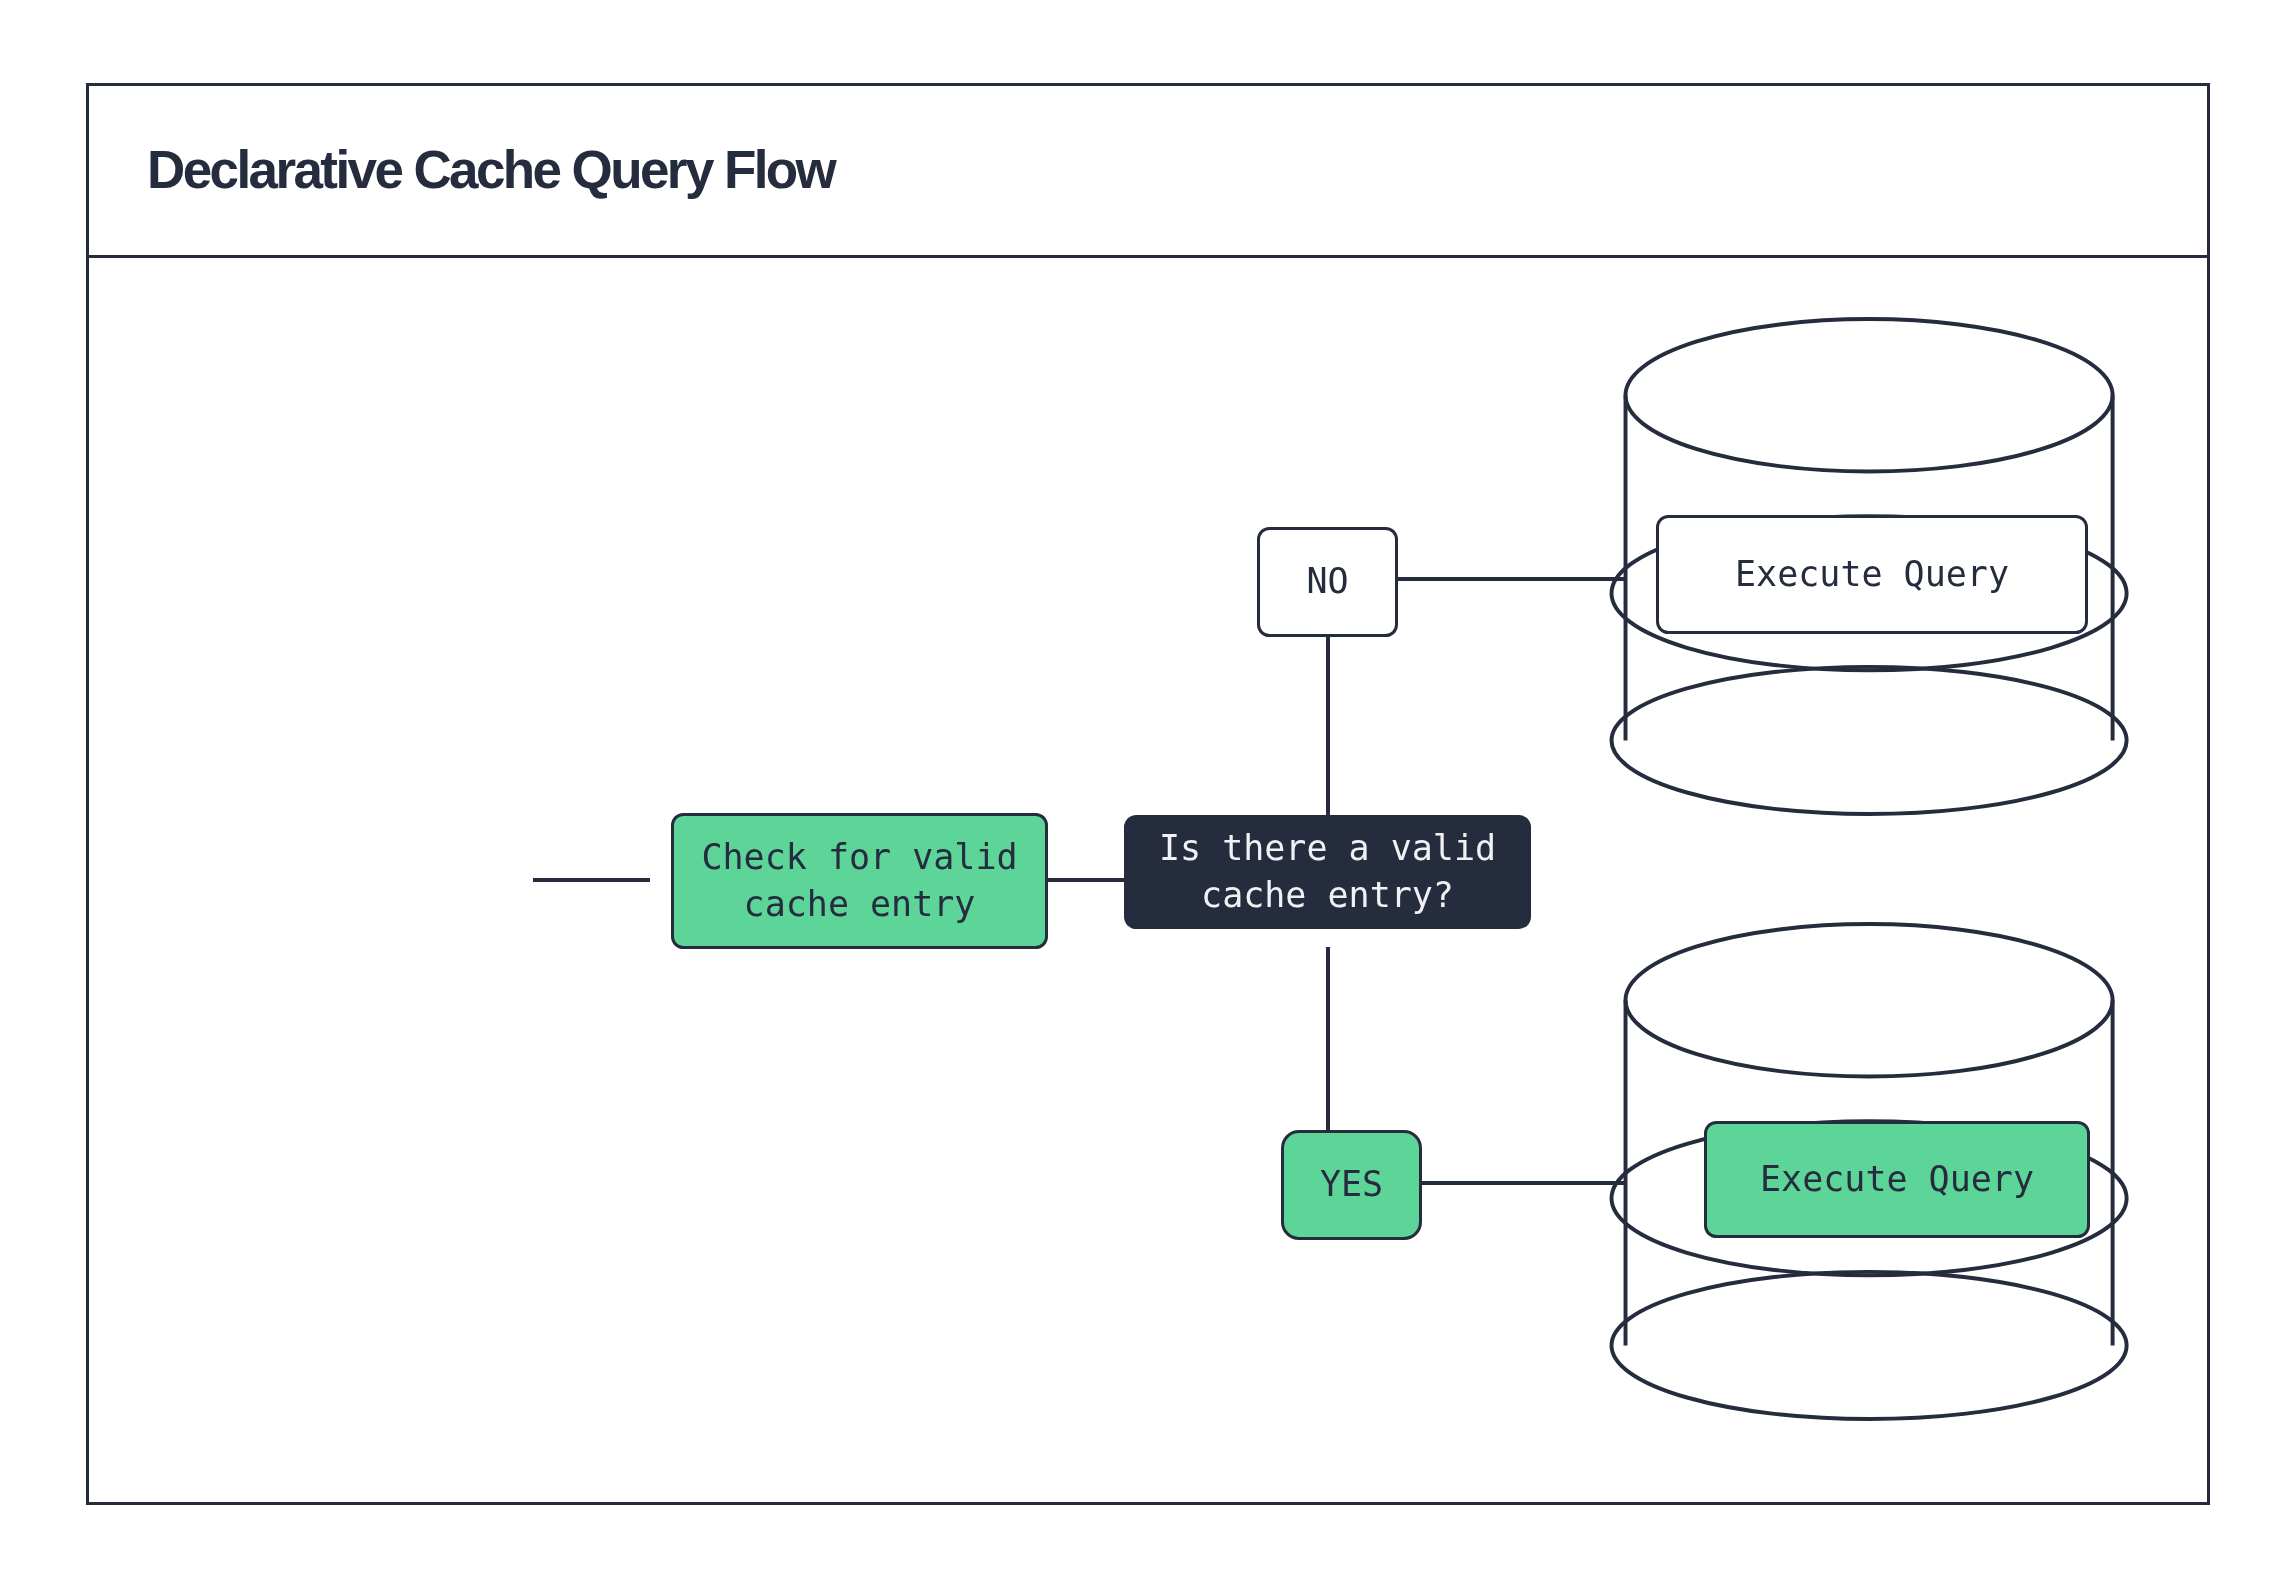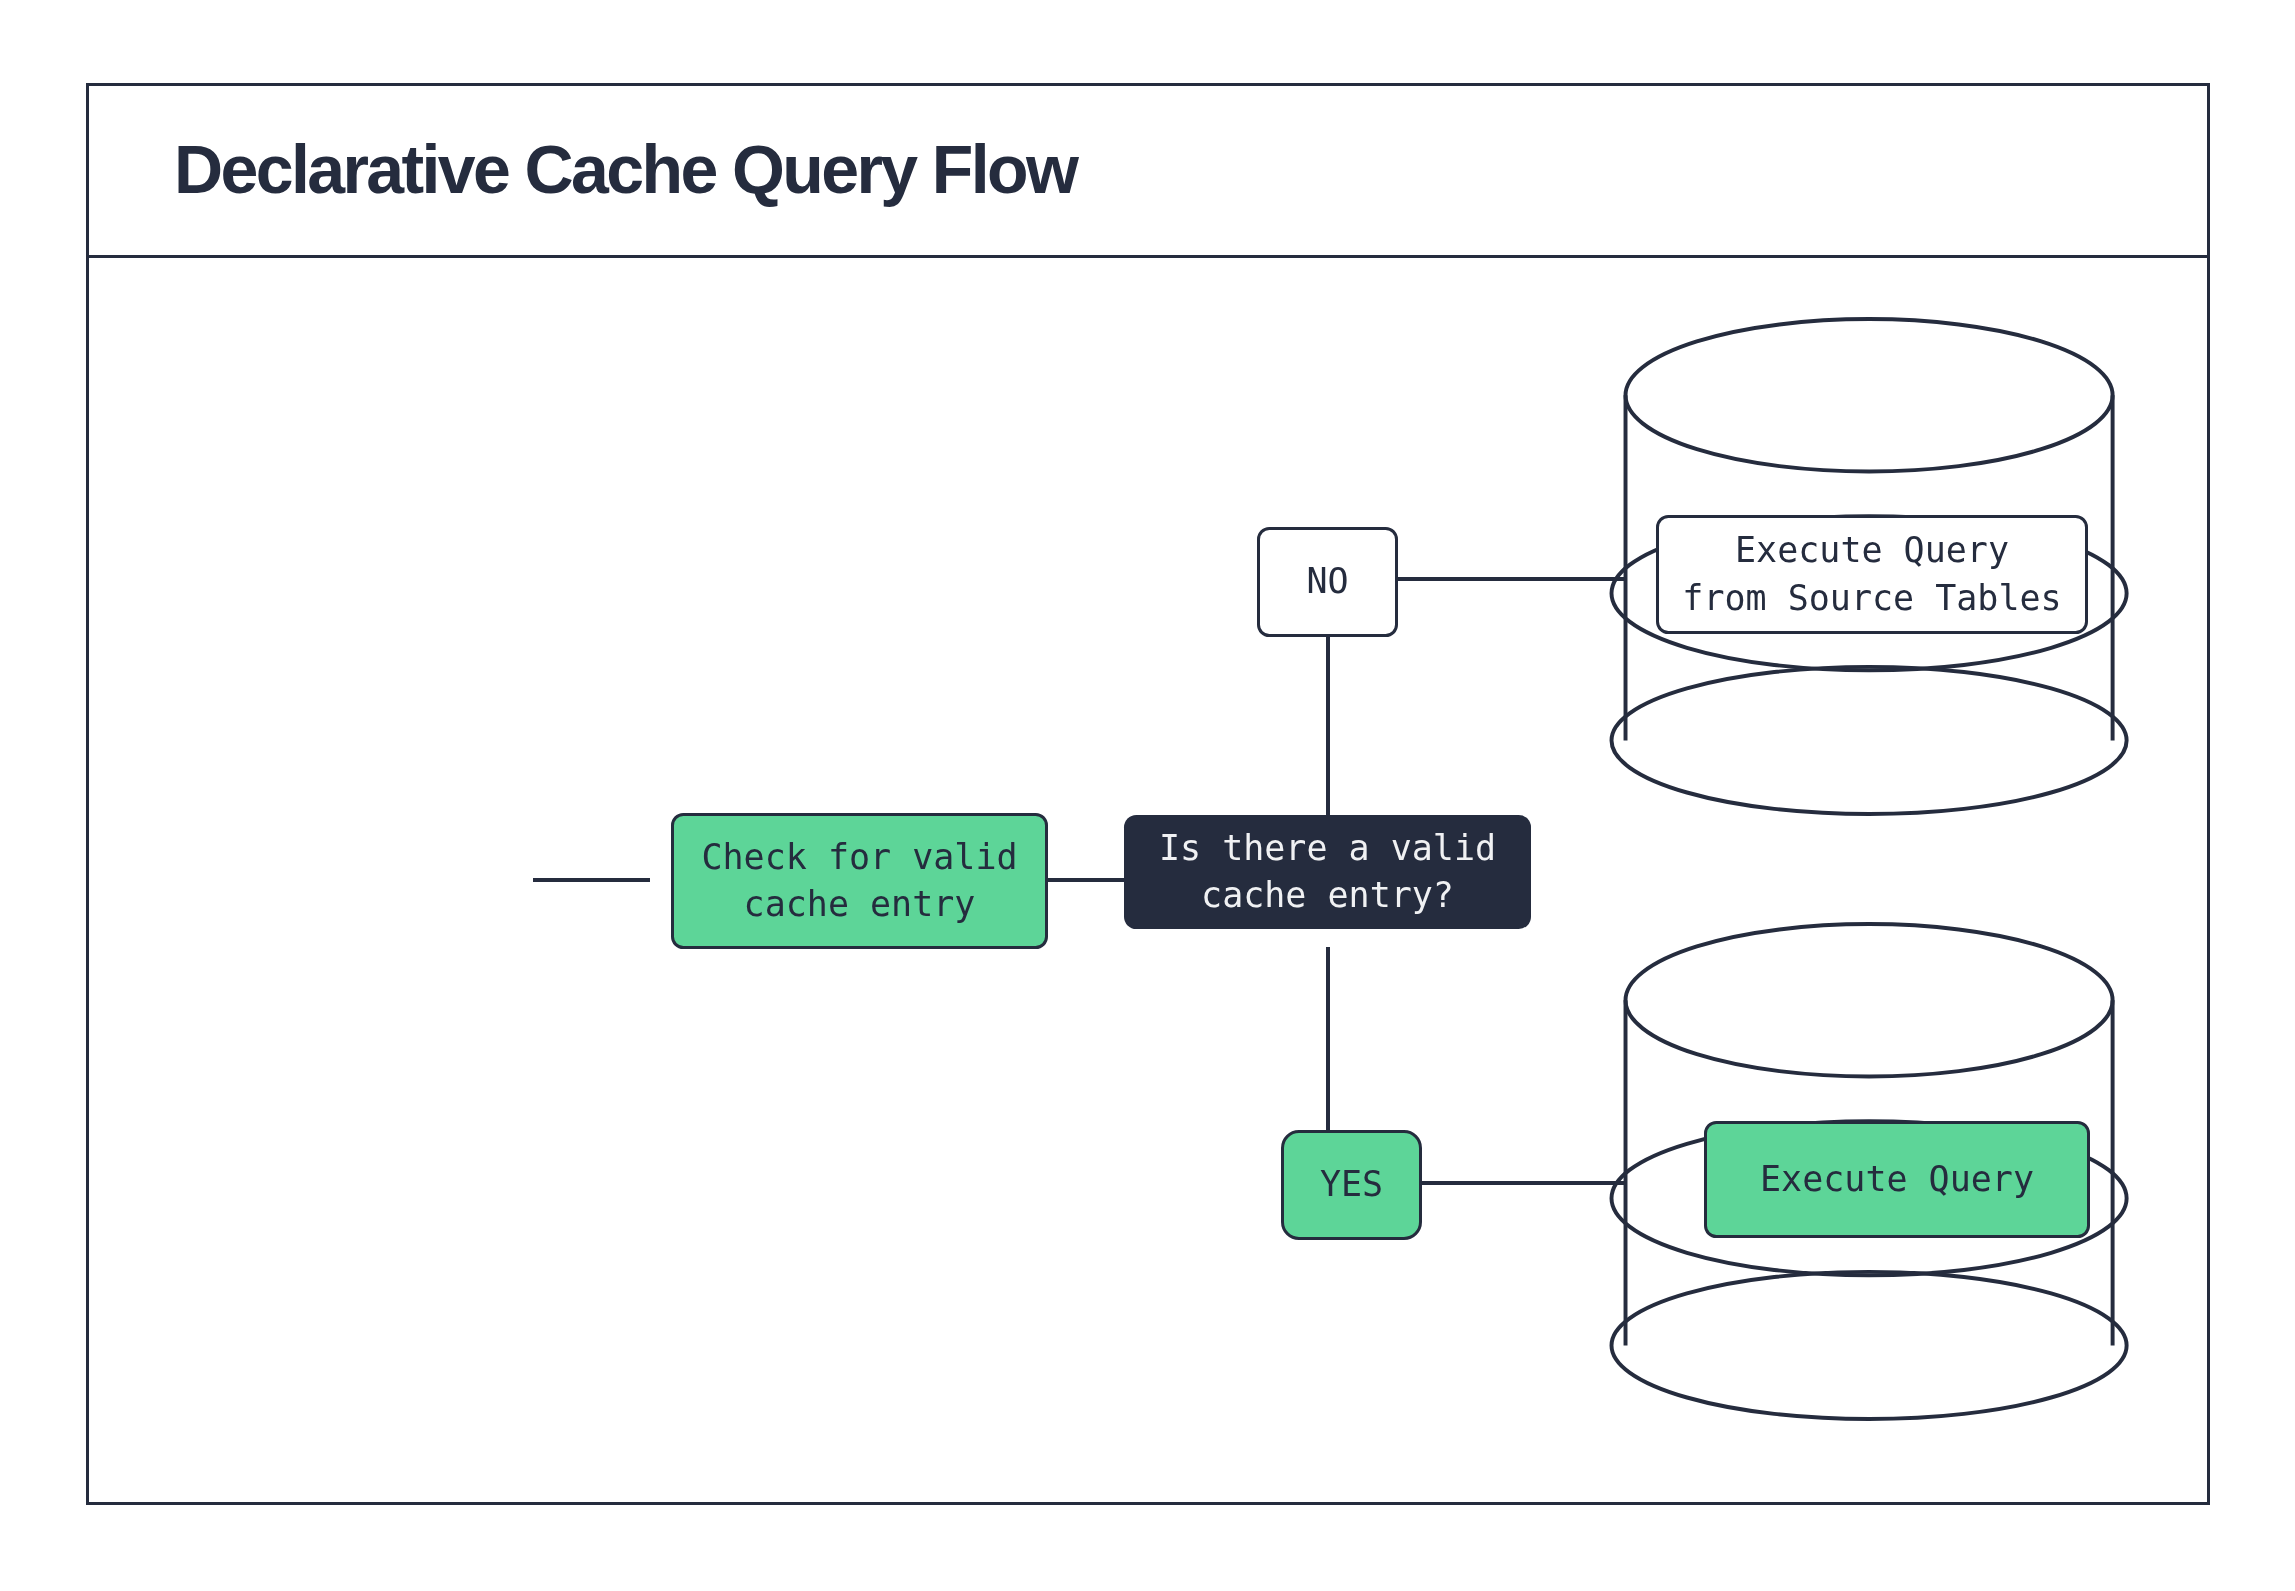--- a/index.html
+++ b/index.html
@@ -24,24 +24,24 @@
     background:var(--paper);
   }
   .titlebar{
     position:absolute;left:86px;top:83px;width:2124px;height:175px;
     border-bottom:3.5px solid var(--ink);
     display:flex;align-items:center;
   }
   .title{
     font-family:"Liberation Sans","DejaVu Sans",sans-serif;
     font-weight:bold;
-    font-size:68px;
+    font-size:53px;
     letter-spacing:-2.6px;
     color:var(--ink);
-    padding-left:88px;
+    padding-left:61px;
     white-space:nowrap;
   }
   .node{
     position:absolute;
     display:flex;flex-direction:column;align-items:center;justify-content:center;
     text-align:center;
     border-radius:12.3px;
     font-size:35px;line-height:1.35;
     white-space:nowrap;
   }
@@ -103,21 +103,20 @@
   <div class="node light" style="left:1257px;top:527px;width:141px;height:110px;">
     <span>NO</span>
   </div>
 
   <div class="node green" style="left:1257px;top:1130px;width:141px;height:110px;border-radius:18px;">
     <span>YES</span>
   </div>
 
   <div class="node light" style="left:1656px;top:515px;width:432px;height:119px;">
     <span>Execute Query</span>
-    <span>from Source Tables</span>
   </div>
 
   <div class="node green" style="left:1680px;top:1121px;width:386px;height:117px;">
     <span>Execute Query</span>
   </div>
 
 </div>
 
 
 </body></html>

